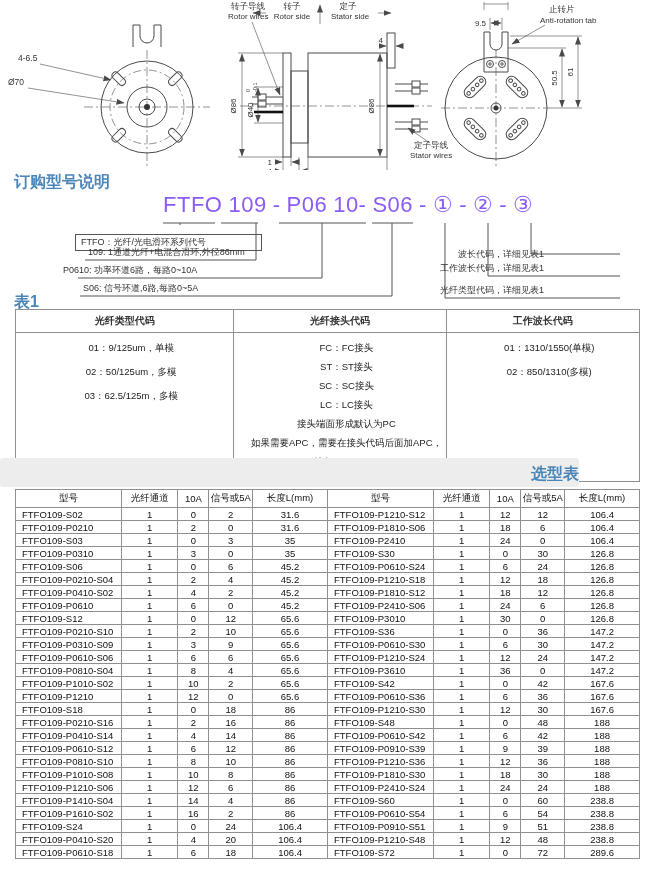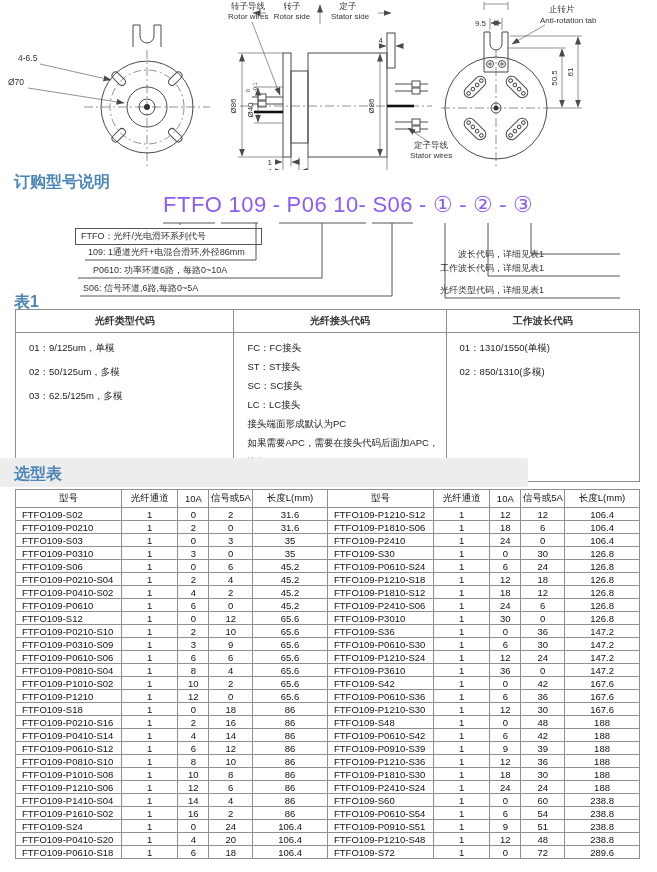--- a/index.html
+++ b/index.html
@@ -11,27 +11,27 @@
   
   .order{position:absolute;left:0;top:170px;width:584px;height:130px;}
   .model-line{position:absolute;left:163px;top:22px;display:flex;align-items:baseline;}
   .model-part{font-size:22px;color:#8b5cf6;margin-right:6px;letter-spacing:.5px;}
   .callout{position:absolute;font-size:9px;color:#333;white-space:nowrap;}
   .callout.boxed{border:1px solid #555;height:15px;line-height:15px;padding:0 5px;}
   .callout.r{text-align:right;}
   .order-lines{position:absolute;left:0;top:0;}
   
   .t1{position:absolute;left:15px;top:309px;width:625px;border-collapse:collapse;table-layout:fixed;}
-  .t1 th,.t1 td{border:1px solid var(--border);}
+  .t1 th,.t1 td{border:1px solid var(--border);text-align:center;}
   .t1 th{height:20px;font-size:10px;font-weight:bold;color:#333;text-align:center;}
   .t1 td{vertical-align:top;padding:9px 0 6px 13px;height:124px;font-size:9.5px;}
   .t1-line{margin-bottom:11px;white-space:nowrap;}
   .t1 td.conn .t1-line{margin-bottom:6px;}
   
-  .banner{position:absolute;left:0;top:458px;width:528px;height:29px;background:#ededed;border-radius:3px;}
+  .banner{position:absolute;left:0;top:458px;width:579px;height:29px;background:#ededed;border-radius:3px;text-align:right;}
   .banner span{display:inline-block;margin:6px 0 0 14px;font-size:16px;font-weight:bold;color:var(--accent);}
   
   .sel{position:absolute;left:15px;top:489px;width:625px;border-collapse:collapse;table-layout:fixed;}
   .sel th,.sel td{border:1px solid var(--border);font-weight:normal;color:#111;}
   .sel .title-row th{height:15px;font-size:10px;font-weight:bold;text-align:center;}
   .sel .head-row th{height:15px;font-size:9.5px;text-align:center;}
   .sel td{height:12px;font-size:9.5px;text-align:center;padding:0 2px;line-height:11px;}
   .sel td.model-cell{text-align:left;padding-left:6px;white-space:nowrap;overflow:hidden;}
 </style>
 </head>
@@ -219,23 +219,23 @@
         <path d="M180,53 V55"></path>
         <path d="M256,53 V90 H85"></path>
         <path d="M322,53 V108 H78"></path>
         <path d="M392,53 V126 H80"></path>
         <path d="M531,53 V84 H620"></path>
         <path d="M488,53 V106 H620"></path>
         <path d="M445,53 V128 H620"></path>
       </g>
     </svg>
 
-    <div class="callout boxed" style="left:75px;top:58px;width:175px;">FTFO：光纤/光电滑环系列代号</div>
+    <div class="callout boxed" style="left:75px;top:64px;width:175px;">FTFO：光纤/光电滑环系列代号</div>
     <div class="callout" style="left:88px;top:76px;">109: 1通道光纤+电混合滑环,外径86mm</div>
-    <div class="callout" style="left:93px;top:94px;">P0610: 功率环道6路，每路0~10A</div>
+    <div class="callout" style="left:63px;top:94px;">P0610: 功率环道6路，每路0~10A</div>
     <div class="callout" style="left:83px;top:112px;">S06: 信号环道,6路,每路0~5A</div>
     <div class="callout r" style="right:40px;top:70px;margin-top:8px;">波长代码，详细见表1</div>
     <div class="callout r" style="right:40px;top:92px;">工作波长代码，详细见表1</div>
     <div class="callout r" style="right:40px;top:114px;">光纤类型代码，详细见表1</div>
   </div>
 
   
   <div class="sec-title" style="top:292px;">表1</div>
   <table class="t1">
     <colgroup>

